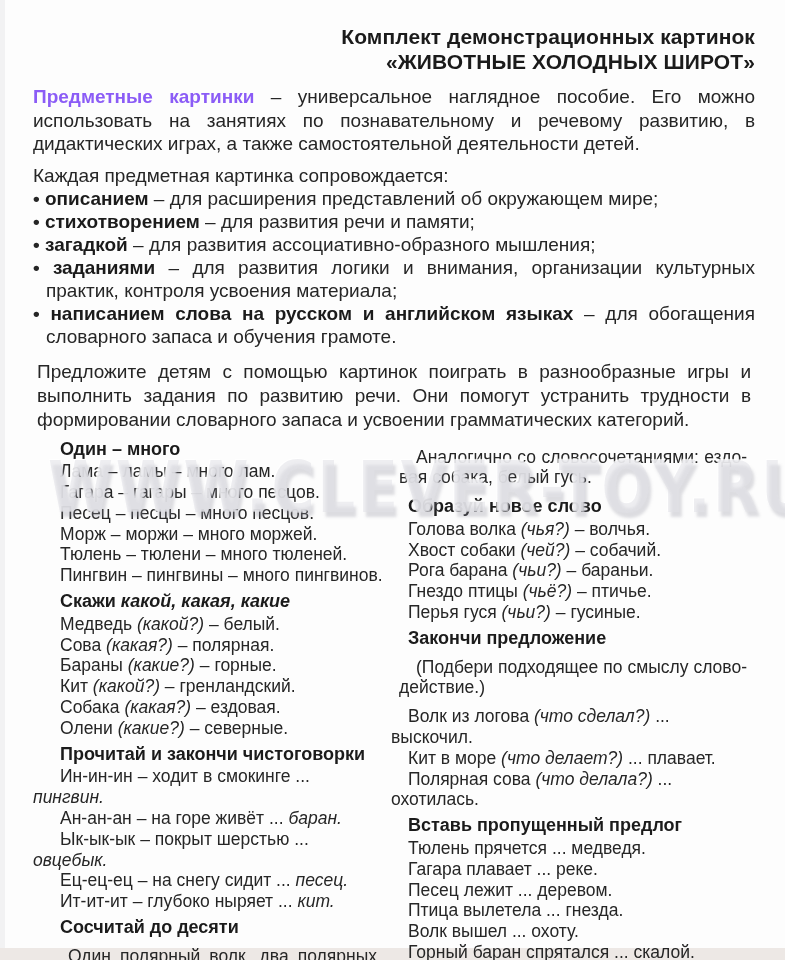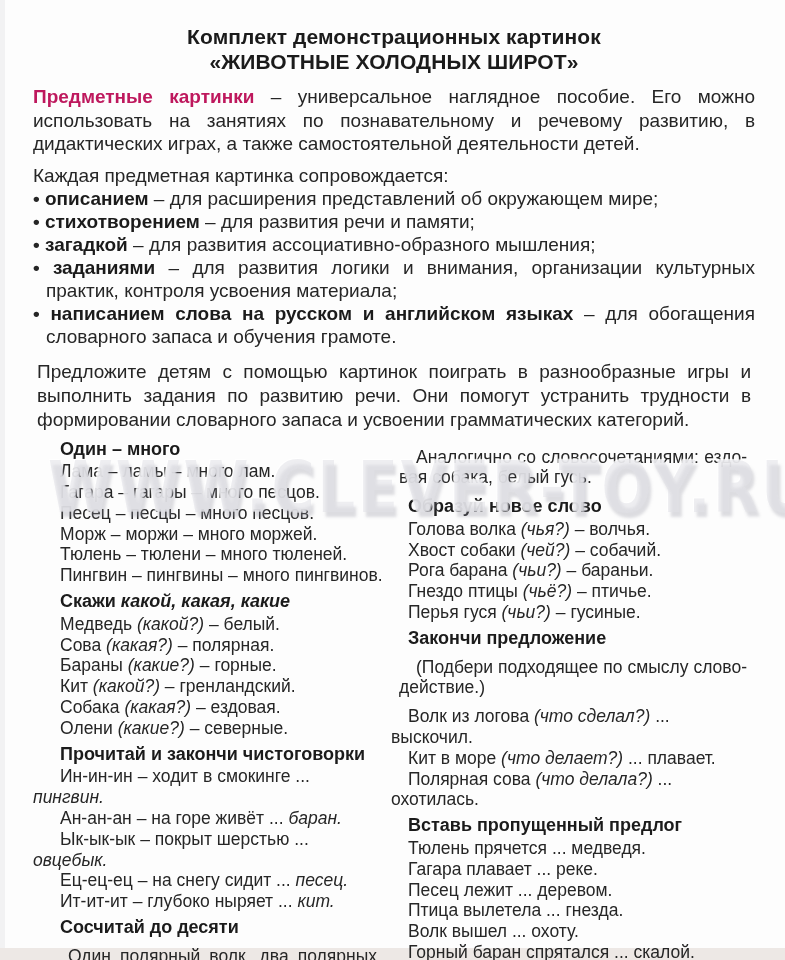--- a/index.html
+++ b/index.html
@@ -4,23 +4,23 @@
 <style>
   html,body { margin:0; padding:0; }
   .page {
     position:relative; width:785px; height:960px;
     background:#fdfdfd; overflow:hidden;
     font-family:"Liberation Sans", sans-serif; color:#262626;
   }
   .scan-edge-bottom { position:absolute; left:0; right:0; bottom:0; height:12px; background:#e7e0dc; opacity:.75; }
   .scan-edge-left { position:absolute; left:0; top:0; bottom:12px; width:5px; background:#ebebed; opacity:.6; }
   .content { position:relative; padding:24px 30px 0 33px; z-index:1; }
-  .title { text-align:center; font-weight:bold; font-size:21px; line-height:25px; color:#1b1b1b; letter-spacing:.1px; }
+  .title { text-align:right; font-weight:bold; font-size:21px; line-height:25px; color:#1b1b1b; letter-spacing:.1px; }
   .intro { margin:11px 0 0; font-size:19px; line-height:23.5px; text-align:justify; }
-  .intro b { color:#be185d; }
+  .intro b { color:#8b5cf6; }
   .features-lead { margin-top:8px; font-size:19px; line-height:23px; }
   .bullet { font-size:19px; line-height:23px; padding-left:13px; text-indent:-13px; text-align:justify; }
   .bullet .dot { font-weight:bold; }
   .bullet b { color:#1b1b1b; }
   .suggestion { margin:12px 4px 0; font-size:19px; line-height:24px; text-align:justify; }
   .columns { display:flex; margin-top:7px; }
   .col { font-size:17.5px; line-height:20.8px; }
   .col-left { width:352px; flex:none; }
   .col-right { flex:1; padding-left:6px; min-width:0; }
   .sec-h { font-weight:bold; font-size:18px; line-height:20.8px; margin:5px 0 2px; color:#1b1b1b; }

